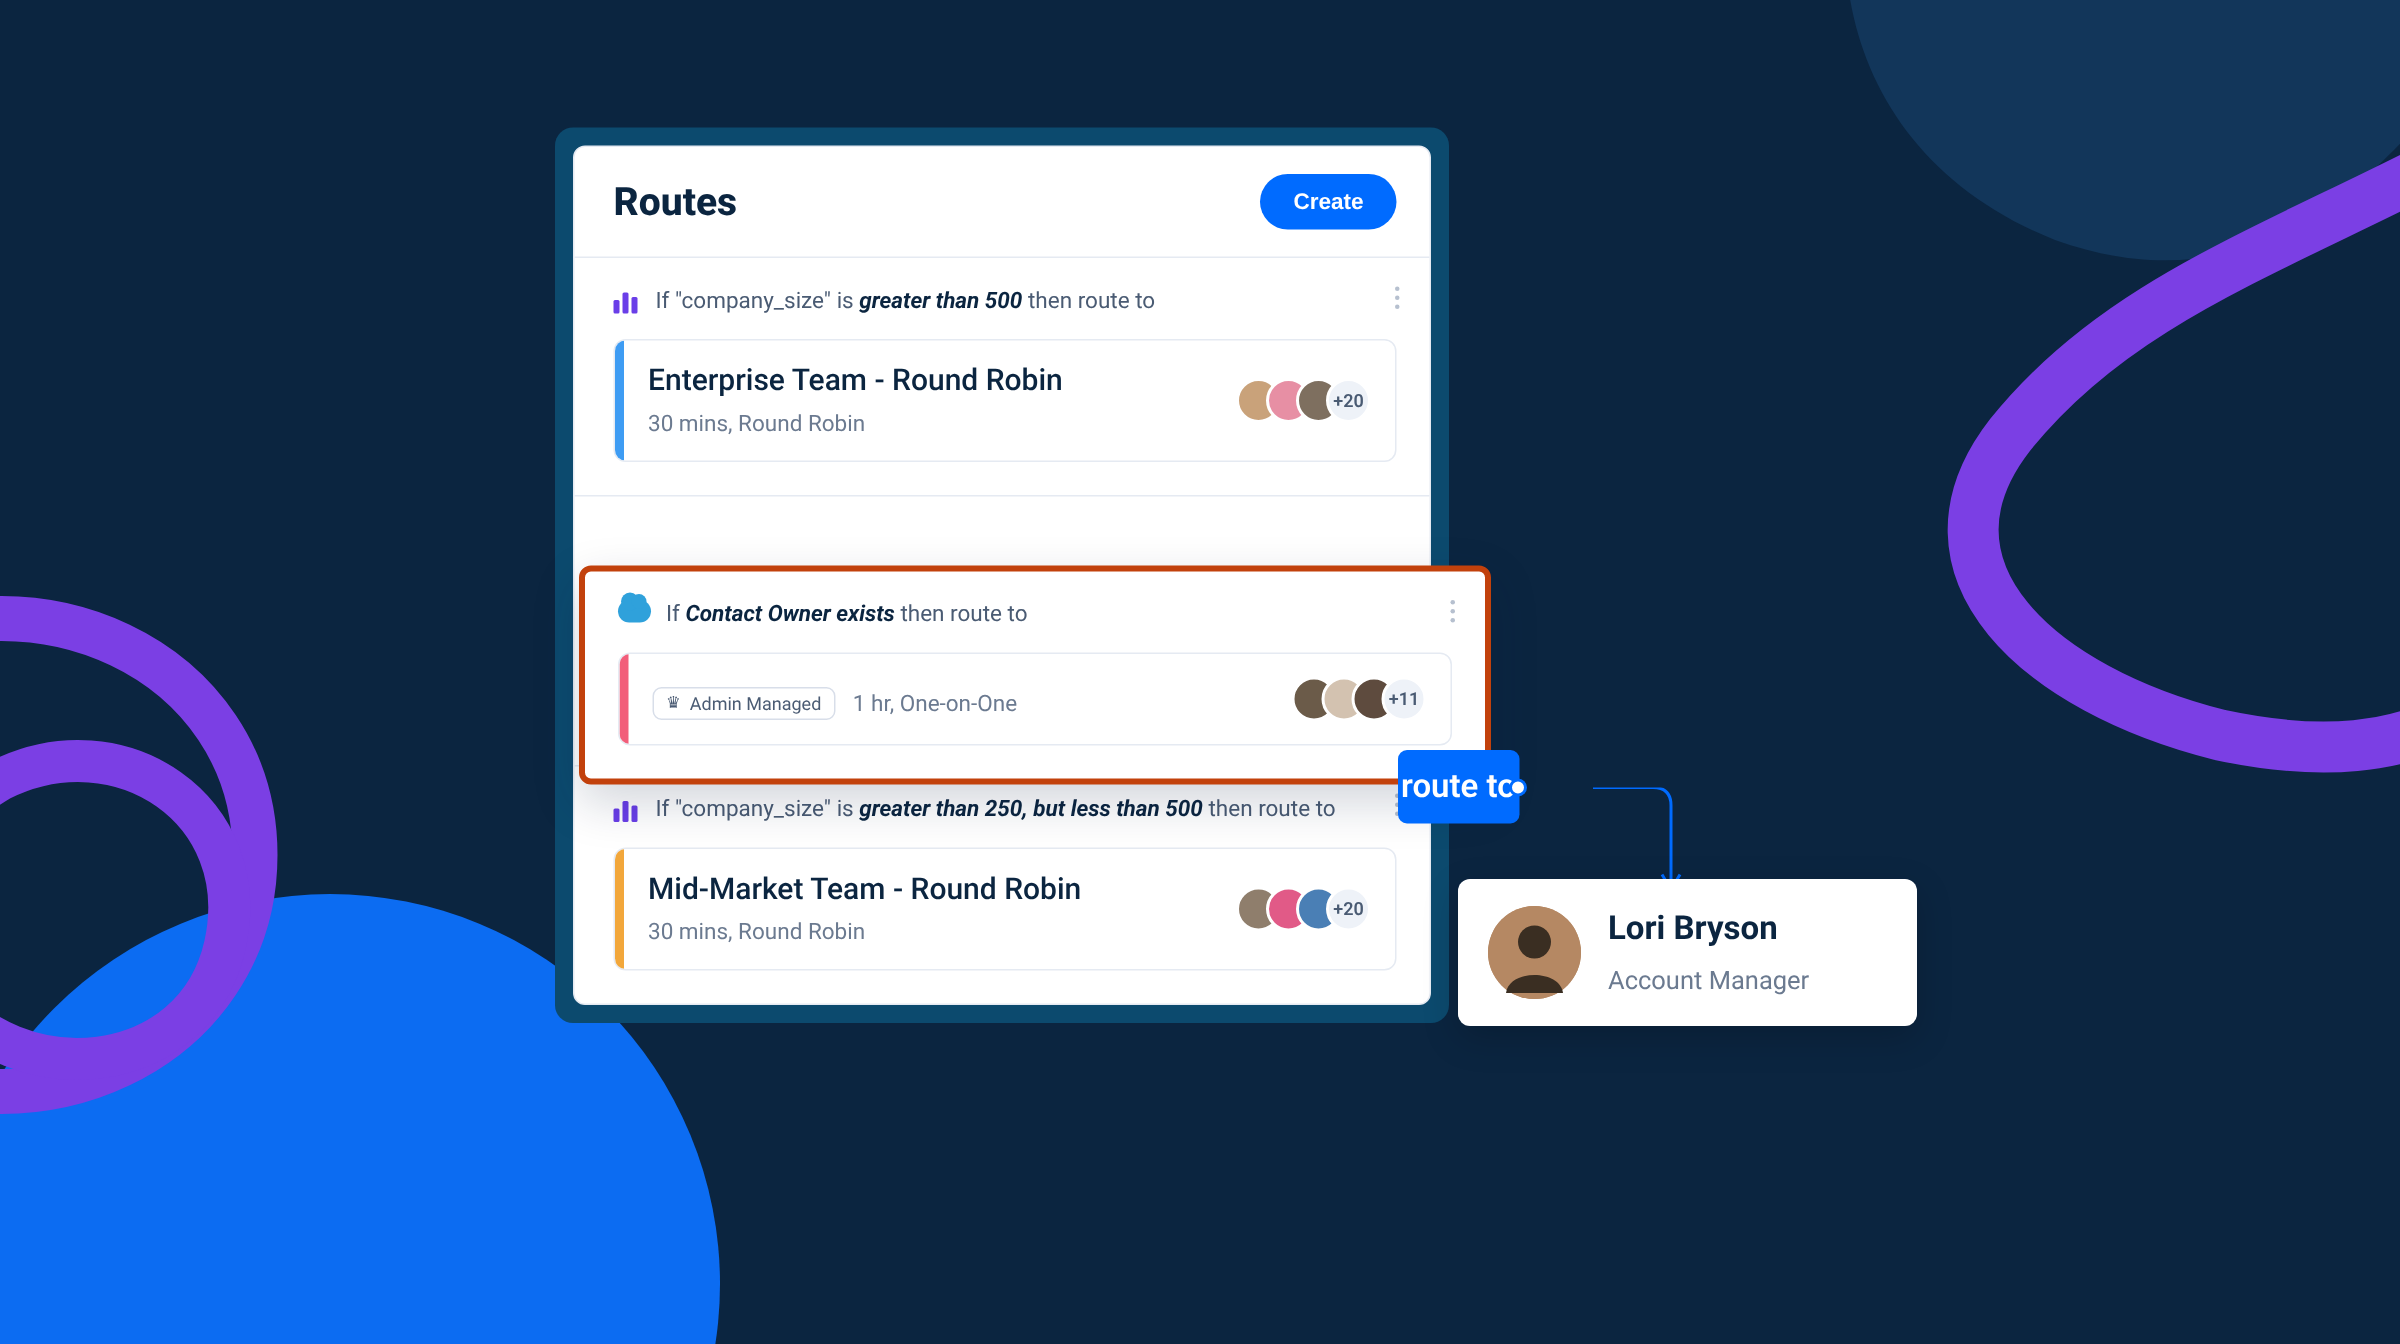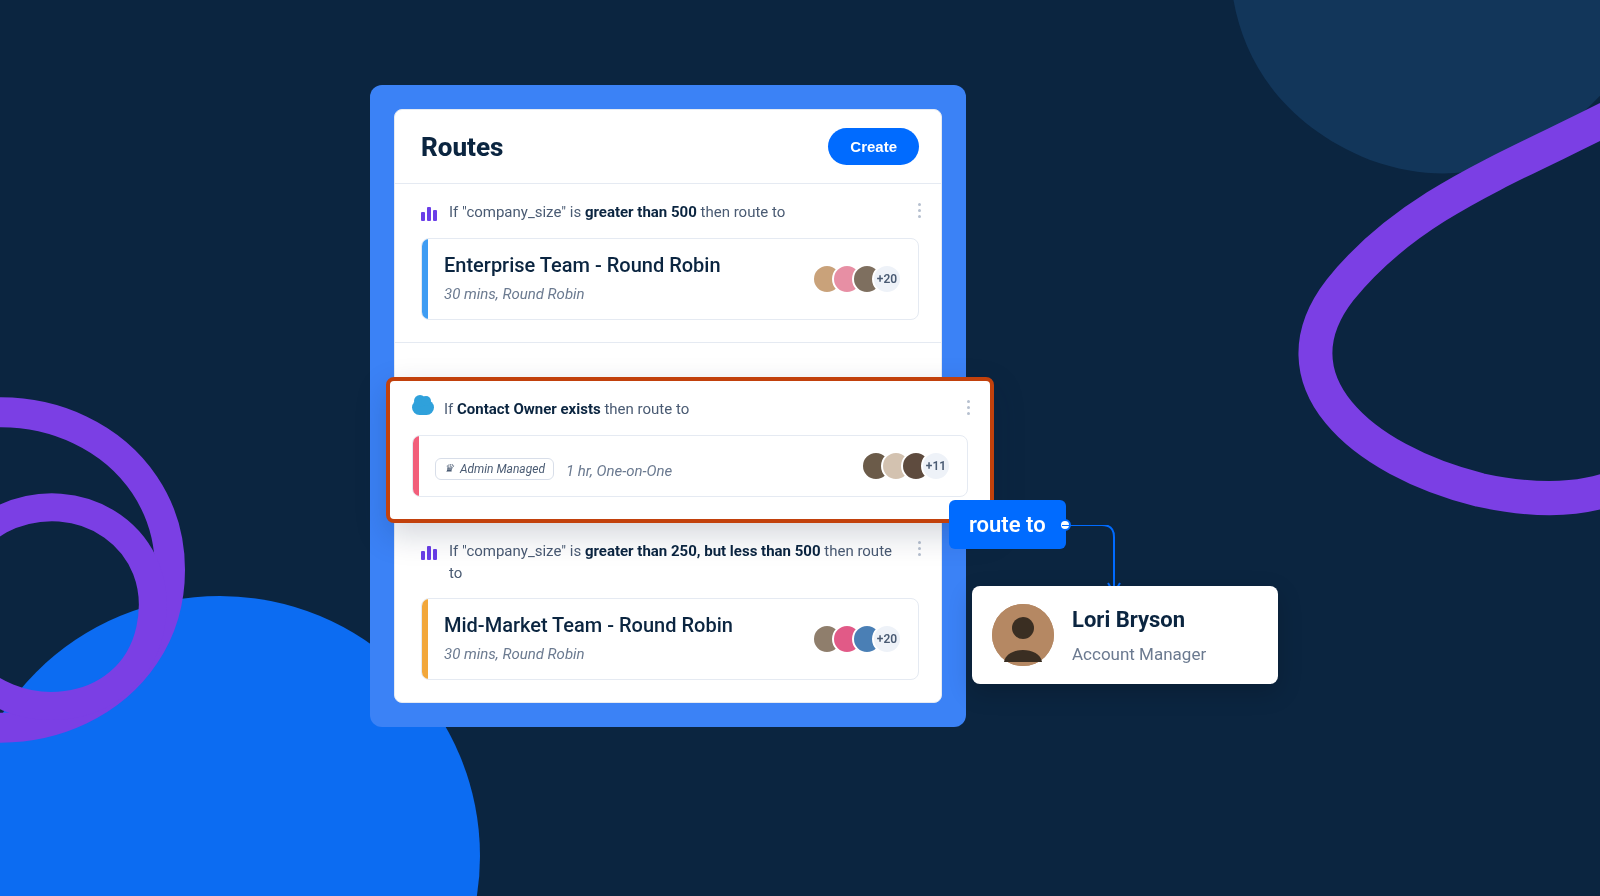--- a/index.html
+++ b/index.html
@@ -17,23 +17,23 @@
   .shape-purple-loop-left { left: -160px; top: 380px; width: 420px; height: 420px; }
   .shape-top-right { right: -40px; top: -40px; width: 430px; height: 400px; }
   .shape-curve-right { right: -80px; top: 100px; width: 560px; height: 900px; }
 
   
   .panel {
     position: absolute;
     left: 370px;
     top: 85px;
     width: 596px;
-    background: #3b82f6;
+    background: #0c4a6e;
     border-radius: 12px;
-    padding: 24px;
+    padding: 12px;
   }
 
   .routes-card {
     background: #FFFFFF;
     border: 1px solid #E5EAF2;
     border-radius: 8px;
   }
 
   .routes-header {
     display: flex;
@@ -76,21 +76,21 @@
   .route-cond {
     display: flex;
     align-items: flex-start;
     gap: 10px;
     font-size: 15px;
     color: #4A5B73;
     line-height: 1.45;
     padding-right: 20px;
   }
   .route-cond .cond-icon { flex: 0 0 auto; margin-top: 1px; }
-  .cond-bold { font-weight: 700; color: #0B2540; }
+  .cond-bold { font-weight: 700; color: #0B2540; font-style: italic; }
 
   .more-dots {
     position: absolute;
     top: 14px;
     right: 12px;
     width: 20px;
     height: 24px;
     display: flex;
     flex-direction: column;
     align-items: center;
@@ -107,21 +107,21 @@
     display: flex;
     overflow: hidden;
     background: #FFFFFF;
   }
   .event-stripe { width: 6px; flex: 0 0 6px; }
   .stripe-blue   { background: #3E9CF3; }
   .stripe-red    { background: #F25E7A; }
   .stripe-orange { background: #F2A73B; }
   .event-body { flex: 1; padding: 14px 16px 16px 16px; }
   .event-title { font-size: 20px; color: #0B2540; font-weight: 500; }
-  .event-meta-row { display: flex; align-items: flex-end; gap: 12px; margin-top: 8px; font-style: italic; }
+  .event-meta-row { display: flex; align-items: center; gap: 12px; margin-top: 8px; }
   .event-sub { font-size: 15px; color: #6B7A90; }
   .admin-badge {
     display: inline-flex; align-items: center; gap: 6px;
     border: 1px solid #D8DEE9; border-radius: 6px;
     padding: 3px 8px; font-size: 12px; color: #4A5B73;
   }
   .admin-badge .crown { font-size: 11px; }
 
   .avatar-stack {
     display: flex; align-items: center;
@@ -139,24 +139,23 @@
   }
 
   
   .route-to-pill {
     position: absolute;
     left: 932px;
     top: 500px;
     background: #006BFF;
     color: #FFFFFF;
     border-radius: 6px;
-    padding: 12px 20px;
+    padding: 12px 2px;
     font-size: 22px;
     font-weight: 600;
-    margin-left: 17px;
   }
   .route-to-pill::after {
     content: "";
     position: absolute;
     right: -5px;
     top: 50%;
     transform: translateY(-50%);
     width: 8px; height: 8px;
     background: #FFFFFF;
     border: 2px solid #006BFF;

